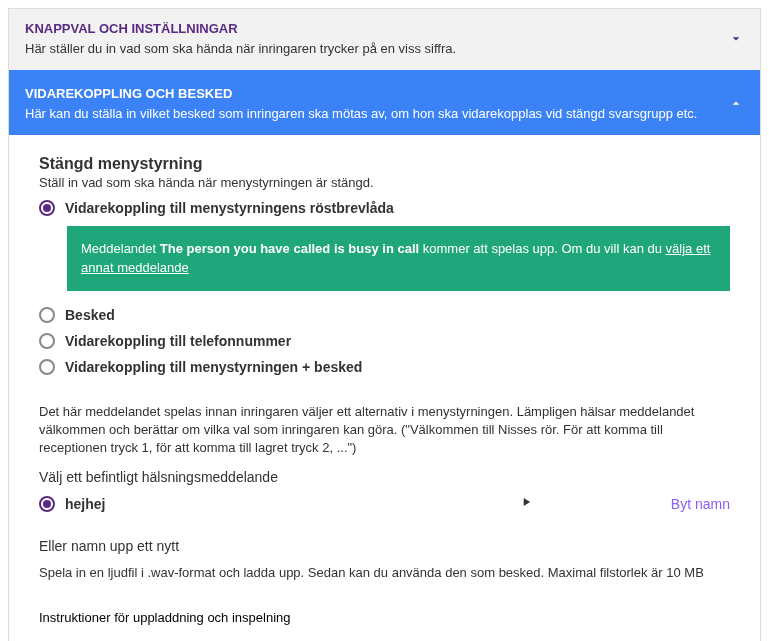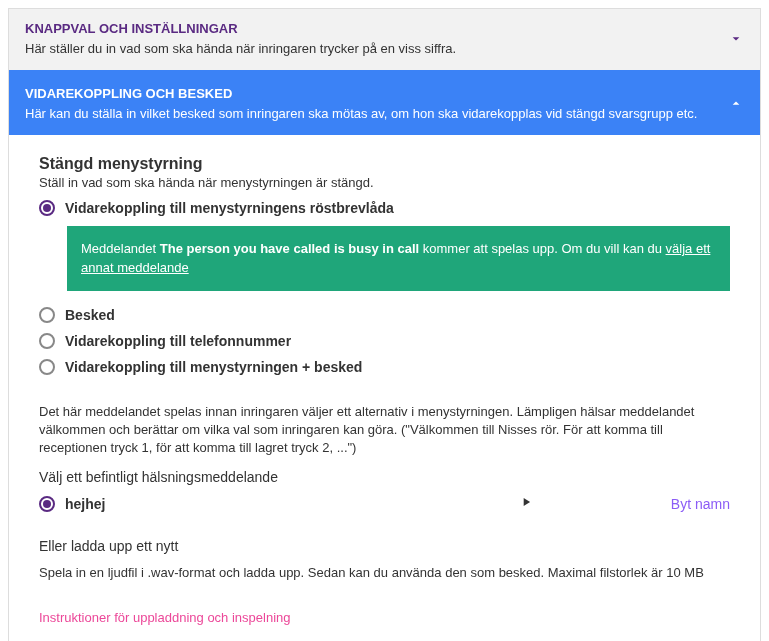--- a/index.html
+++ b/index.html
@@ -27,21 +27,21 @@
 .info-banner a{color:#fff;text-decoration:underline}
 .section-block{margin-top:28px}
 .section-text{font-size:13px;line-height:1.4;margin-bottom:12px}
 .sub-heading{font-weight:normal;font-size:14px;margin-bottom:10px}
 .greeting-row{display:flex;align-items:flex-end}
 .greeting-left{flex:0 0 auto;min-width:420px}
 .play-icon{flex:0 0 auto;margin-left:60px;cursor:pointer}
 .play-icon svg{width:14px;height:14px;fill:#333}
 .rename-link{margin-left:auto;color:#8b5cf6;font-size:14px;cursor:pointer}
 .upload-block{margin-top:26px}
-.instr-link{color:#ec4899;font-size:13px;cursor:pointer;margin-bottom:12px;display:inline-block}
+.instr-link{color:#000000;font-size:13px;cursor:pointer;margin-bottom:12px;display:inline-block}
 </style>
 </head>
 <body>
 
 <div class="panel-container">
 
   <div class="panel-head light">
     <div class="panel-title">KNAPPVAL OCH INSTÄLLNINGAR</div>
     <div class="panel-sub">Här ställer du in vad som ska hända när inringaren trycker på en viss siffra.</div>
     <span class="chevron">
@@ -102,20 +102,20 @@
         <span class="play-icon">
           <svg viewBox="0 0 24 24">
               <path d="M8 5v14l11-7z"></path>
             </svg>
         </span>
         <span class="rename-link">Byt namn</span>
       </div>
     </div>
 
     <div class="upload-block">
-      <div class="sub-heading">Eller ladda upp ett nytt</div>
+      <div class="sub-heading">Eller namn upp ett nytt</div>
       <div class="section-text" style="margin-bottom:26px">Spela in en ljudfil i .wav-format och ladda upp. Sedan kan du använda den som besked. Maximal filstorlek är 10 MB</div>
       <span class="instr-link">Instruktioner för uppladdning och inspelning</span>
       
     </div>
 
   </div>
 </div>
 
 </body></html>

